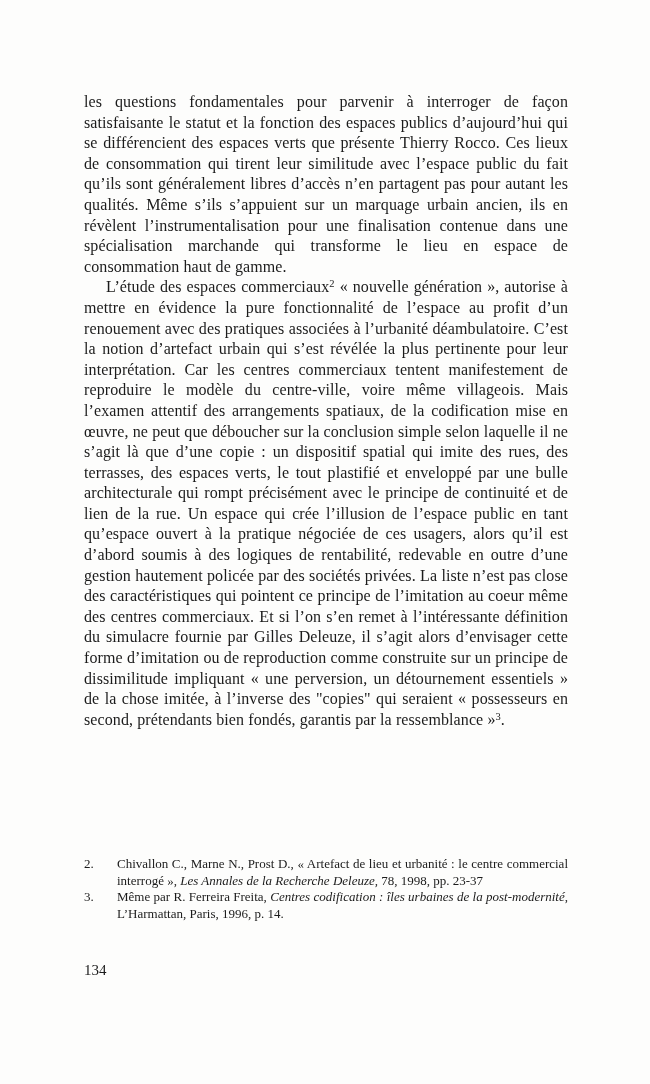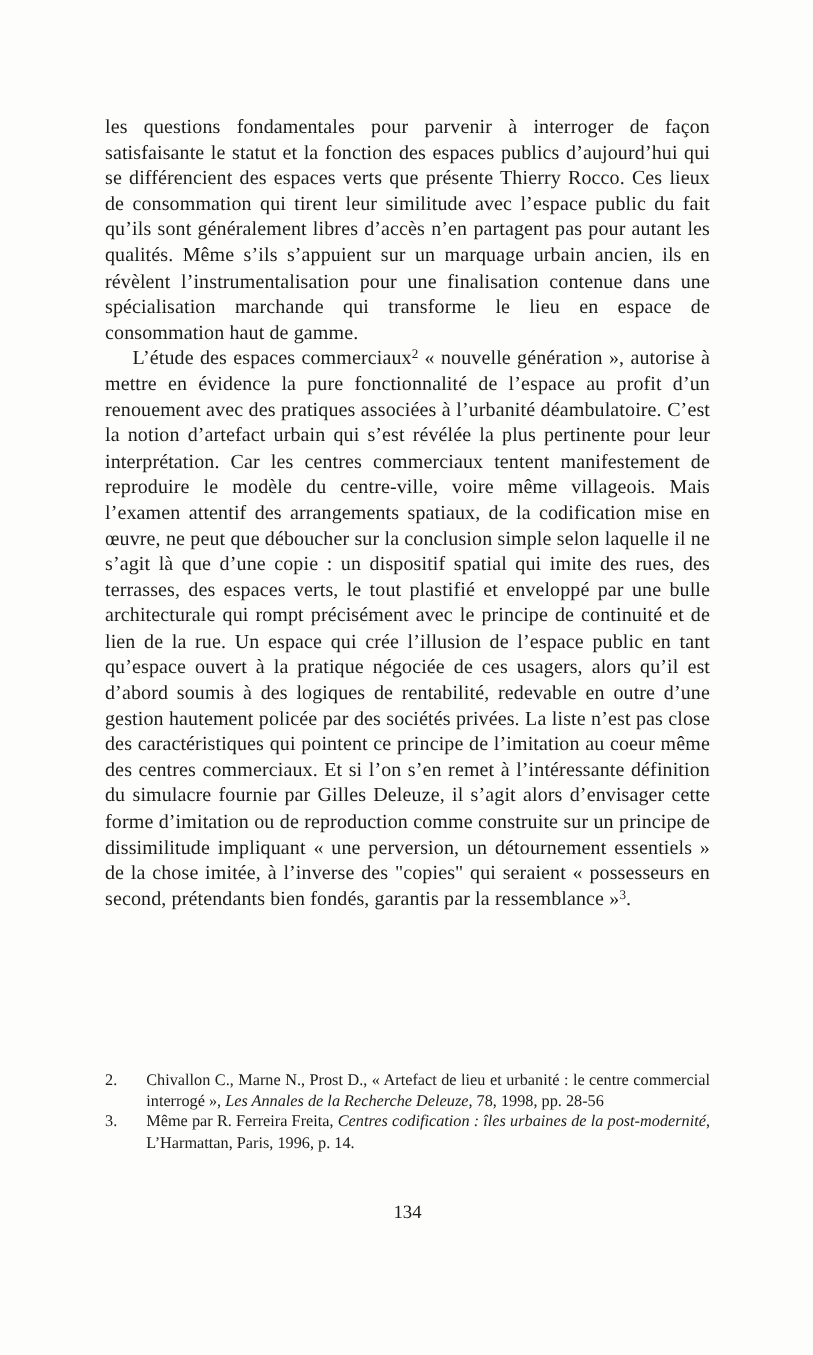--- a/index.html
+++ b/index.html
@@ -65,21 +65,20 @@
     text-align: justify;
   }
   .italic {
     font-style: italic;
   }
   .page-number {
     position: absolute;
     left: 84px;
     top: 962px;
     width: 484px;
-    text-align: center;
     font-size: 15px;
     color: #1b1b1b;
   }
 </style>
 </head>
 <body>
 
 <div class="sheet">
 
   <div class="text-block">
@@ -87,21 +86,21 @@
     <p class="para"><span>les questions fondamentales pour parvenir à interroger de façon satisfaisante le statut et la fonction des espaces publics d’aujourd’hui qui se différencient des espaces verts que présente Thierry Rocco. Ces lieux de consommation qui tirent leur similitude avec l’espace public du fait qu’ils sont généralement libres d’accès n’en partagent pas pour autant les qualités. Même s’ils s’appuient sur un marquage urbain ancien, ils en révèlent l’instrumentalisation pour une finalisation contenue dans une spécialisation marchande qui transforme le lieu en espace de consommation haut de gamme.</span></p>
 
     <p class="para indented"><span>L’étude des espaces commerciaux</span><sup class="fnref">2</sup><span> « nouvelle génération », autorise à mettre en évidence la pure fonctionnalité de l’espace au profit d’un renouement avec des pratiques associées à l’urbanité déambulatoire. C’est la notion d’artefact urbain qui s’est révélée la plus pertinente pour leur interprétation. Car les centres commerciaux tentent manifestement de reproduire le modèle du centre-ville, voire même villageois. Mais l’examen attentif des arrangements spatiaux, de la codification mise en œuvre, ne peut que déboucher sur la conclusion simple selon laquelle il ne s’agit là que d’une copie : un dispositif spatial qui imite des rues, des terrasses, des espaces verts, le tout plastifié et enveloppé par une bulle architecturale qui rompt précisément avec le principe de continuité et de lien de la rue. Un espace qui crée l’illusion de l’espace public en tant qu’espace ouvert à la pratique négociée de ces usagers, alors qu’il est d’abord soumis à des logiques de rentabilité, redevable en outre d’une gestion hautement policée par des sociétés privées. La liste n’est pas close des caractéristiques qui pointent ce principe de l’imitation au coeur même des centres commerciaux. Et si l’on s’en remet à l’intéressante définition du simulacre fournie par Gilles Deleuze, il s’agit alors d’envisager cette forme d’imitation ou de reproduction comme construite sur un principe de dissimilitude impliquant « une perversion, un détournement essentiels » de la chose imitée, à l’inverse des "copies" qui seraient « possesseurs en second, prétendants bien fondés, garantis par la ressemblance »</span><sup class="fnref">3</sup><span>.</span></p>
 
   </div>
 
   <div class="footnotes">
 
     <div class="footnote">
       <span class="fn-num">2.</span>
-      <span class="fn-body"><span>Chivallon C., Marne N., Prost D., « Artefact de lieu et urbanité : le centre commercial interrogé », </span><span class="italic">Les Annales de la Recherche Deleuze,</span><span> 78, 1998, pp. 28-56</span></span>
+      <span class="fn-body"><span>Chivallon C., Marne N., Prost D., « Artefact de lieu et urbanité : le centre commercial interrogé », </span><span class="italic">Les Annales de la Recherche Deleuze,</span><span> 78, 1998, pp. 23-37</span></span>
     </div>
 
     <div class="footnote">
       <span class="fn-num">3.</span>
       <span class="fn-body"><span>Même par R. Ferreira Freita, </span><span class="italic">Centres codification : îles urbaines de la post-modernité</span><span>, L’Harmattan, Paris, 1996, p. 14.</span></span>
     </div>
 
   </div>
 
   <div class="page-number">134</div>

